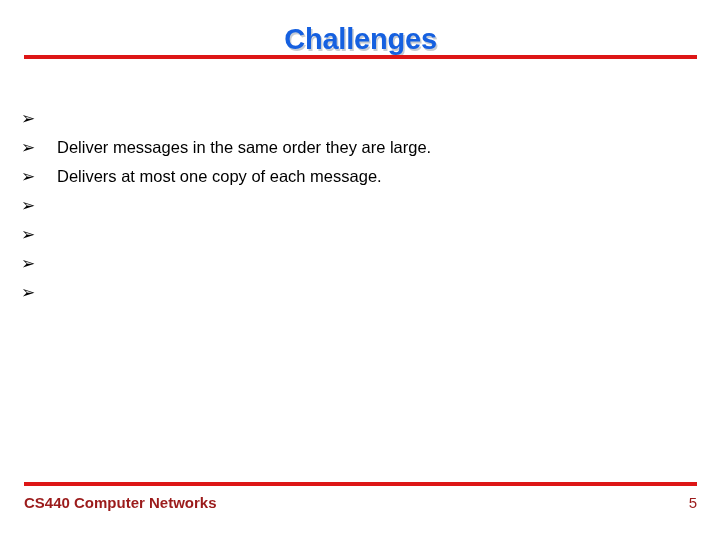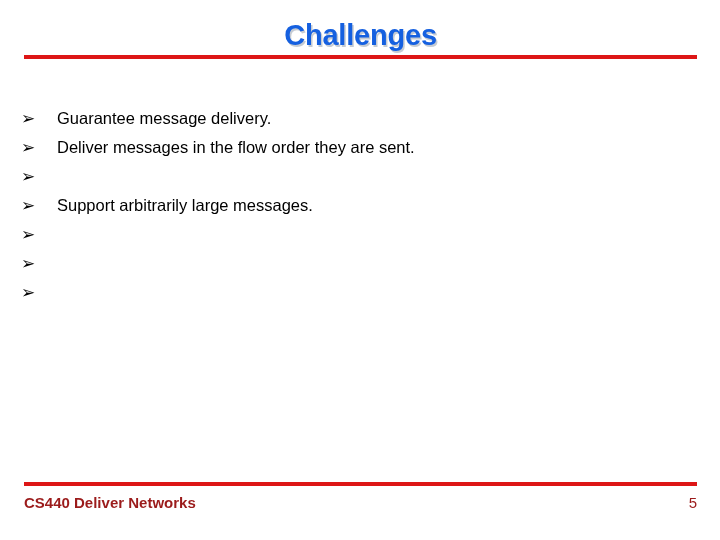--- a/index.html
+++ b/index.html
@@ -19,21 +19,21 @@
   }
 
   
   #title-block {
     position: absolute;
     left: 24px;
     top: 16px;
     width: 673px;
     height: 38px;
     display: flex;
-    align-items: center;
+    align-items: flex-end;
     justify-content: center;
   }
   #slide-title {
     font-family: "Liberation Sans", sans-serif;
     font-size: 29px;
     font-weight: bold;
     color: #1560e0;
     letter-spacing: -0.2px;
     line-height: 1;
     text-shadow: 1.5px 1.5px 0 rgba(150, 160, 175, 0.55);
@@ -114,51 +114,50 @@
   <div id="title-block">
     <div id="slide-title">Challenges</div>
   </div>
 
   <div id="title-rule" class="rule"></div>
 
   <div id="bullet-list">
 
     <div class="bullet-row">
       <span class="bullet-marker">➢</span>
-      <span class="bullet-text">Guarantee message delivery.</span>
     </div>
 
     <div class="bullet-row">
       <span class="bullet-marker">➢</span>
-      <span class="bullet-text">Deliver messages in the flow order they are sent.</span>
+      <span class="bullet-text">Deliver messages in the same order they are large.</span>
     </div>
 
     <div class="bullet-row">
       <span class="bullet-marker">➢</span>
+      <span class="bullet-text">Delivers at most one copy of each message.</span>
     </div>
 
     <div class="bullet-row">
       <span class="bullet-marker">➢</span>
-      <span class="bullet-text">Support arbitrarily large messages.</span>
     </div>
 
     <div class="bullet-row">
       <span class="bullet-marker">➢</span>
     </div>
 
     <div class="bullet-row">
       <span class="bullet-marker">➢</span>
     </div>
 
     <div class="bullet-row">
       <span class="bullet-marker">➢</span>
     </div>
 
   </div>
 
   <div id="footer-rule" class="rule"></div>
 
   <div id="footer">
-    <span id="footer-course">CS440 Deliver Networks</span>
+    <span id="footer-course">CS440 Computer Networks</span>
     <span id="footer-page">5</span>
   </div>
 
 </div>
 
 </body></html>

